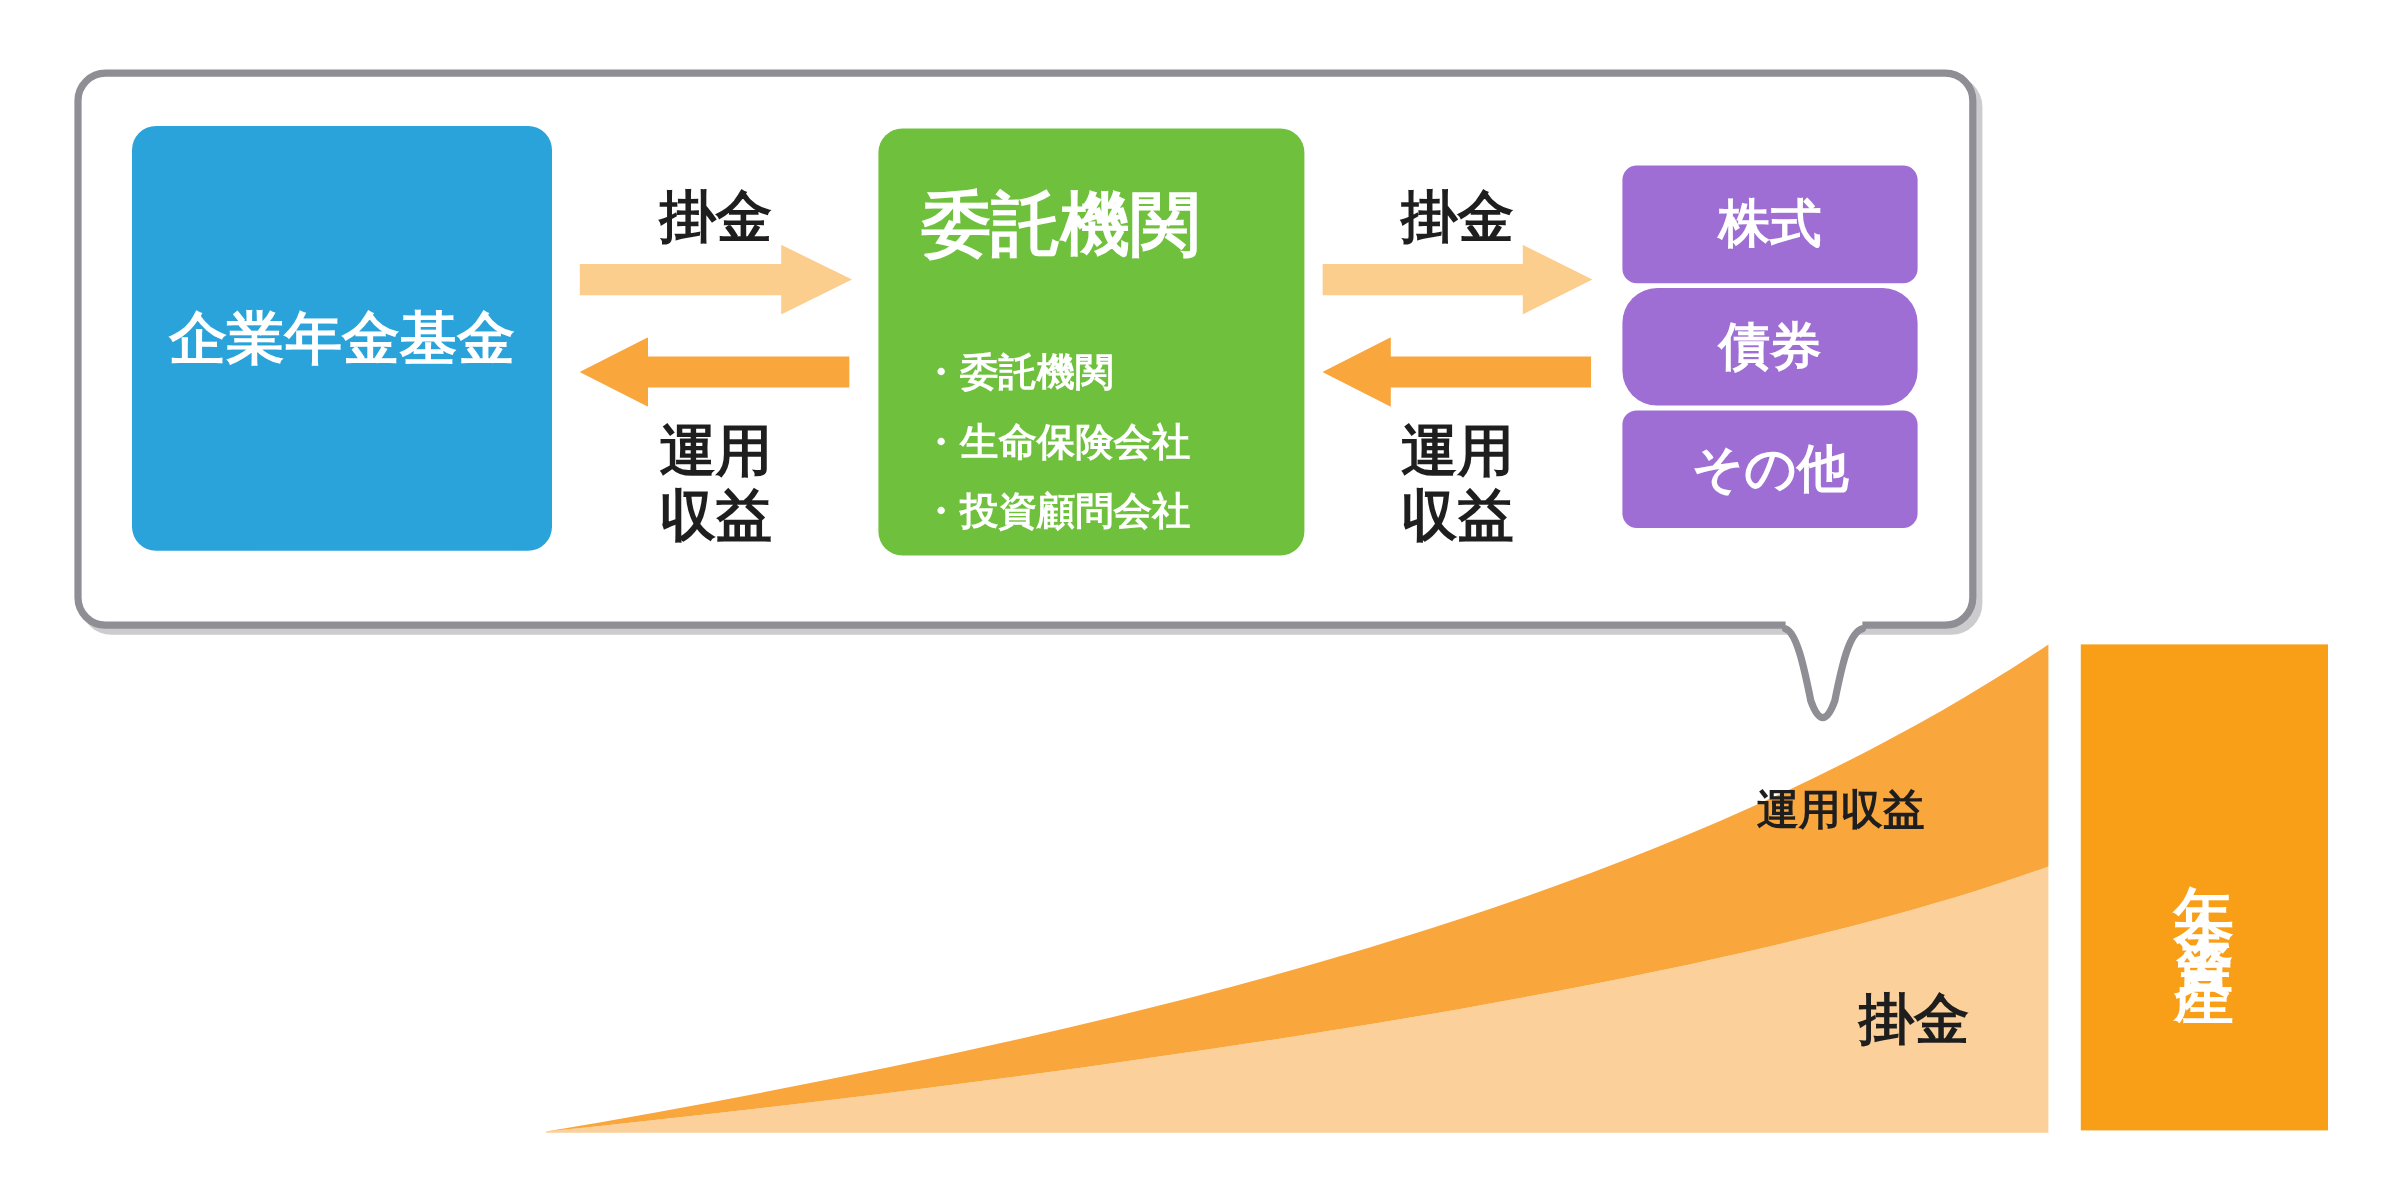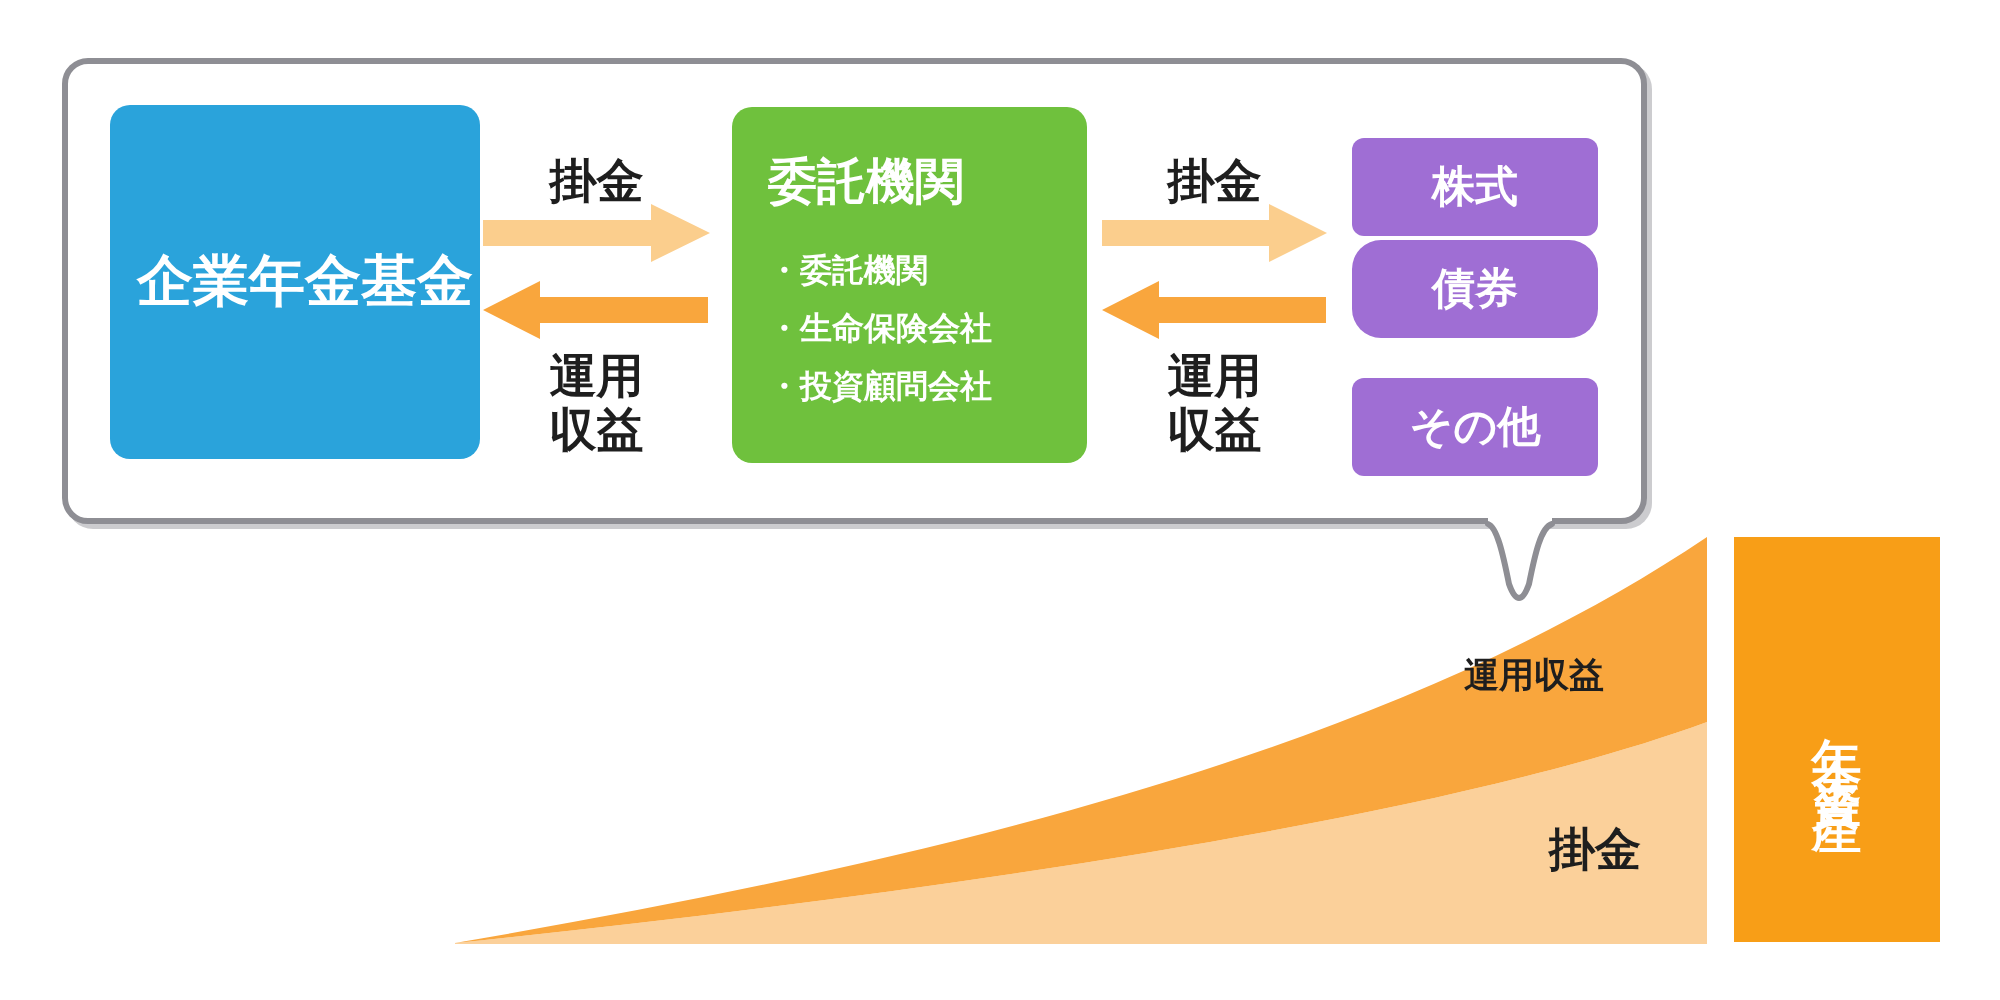--- a/index.html
+++ b/index.html
@@ -13,27 +13,27 @@
   
   #bubble{
     left:62px;top:58px;width:1585px;height:466px;box-sizing:border-box;
     background:#fff;border:6px solid var(--bubble-border-gray);border-radius:26px;
     box-shadow:5px 5px 0 rgba(142,142,148,0.45);
   }
   #bubble-tail{left:1482px;top:512px;width:76px;height:110px;}
 
   
   .node{display:flex;align-items:center;justify-content:center;color:#fff;font-weight:bold;}
-  #fund-box{left:110px;top:105px;width:350px;height:354px;border-radius:20px;background:var(--fund-blue);font-size:56px;padding-left:20px;}
+  #fund-box{left:110px;top:105px;width:350px;height:354px;border-radius:20px;background:var(--fund-blue);font-size:48px;}
   #trustee-box{left:732px;top:107px;width:355px;height:356px;border-radius:20px;background:var(--trustee-green);
     box-sizing:border-box;padding:42px 0 0 36px;color:#fff;}
-  #trustee-box .title{font-size:49px;font-weight:bold;margin-bottom:26px;}
+  #trustee-box .title{font-size:58px;font-weight:bold;margin-bottom:54px;}
   #trustee-box .items div{font-size:32px;font-weight:bold;line-height:58px;}
   .asset-box{left:1352px;width:246px;height:98px;border-radius:12px;background:var(--asset-purple);font-size:43px;}
-  #asset-box-0{top:138px;} #asset-box-1{top:240px;border-radius:29px;} #asset-box-2{top:342px;margin-top:36px;}
+  #asset-box-0{top:138px;} #asset-box-1{top:240px;border-radius:29px;} #asset-box-2{top:342px;}
 
   
   .flow-label{color:var(--label-text);font-weight:bold;text-align:center;font-size:47px;}
   .flow-label.two-line{white-space:pre-line;line-height:54px;}
   #flow1-fwd{left:483px;top:150px;width:227px;}
   #flow1-ret{left:483px;top:349px;width:227px;}
   #flow2-fwd{left:1102px;top:150px;width:225px;}
   #flow2-ret{left:1102px;top:349px;width:225px;}
 
   .arrow-svg{display:block;}

